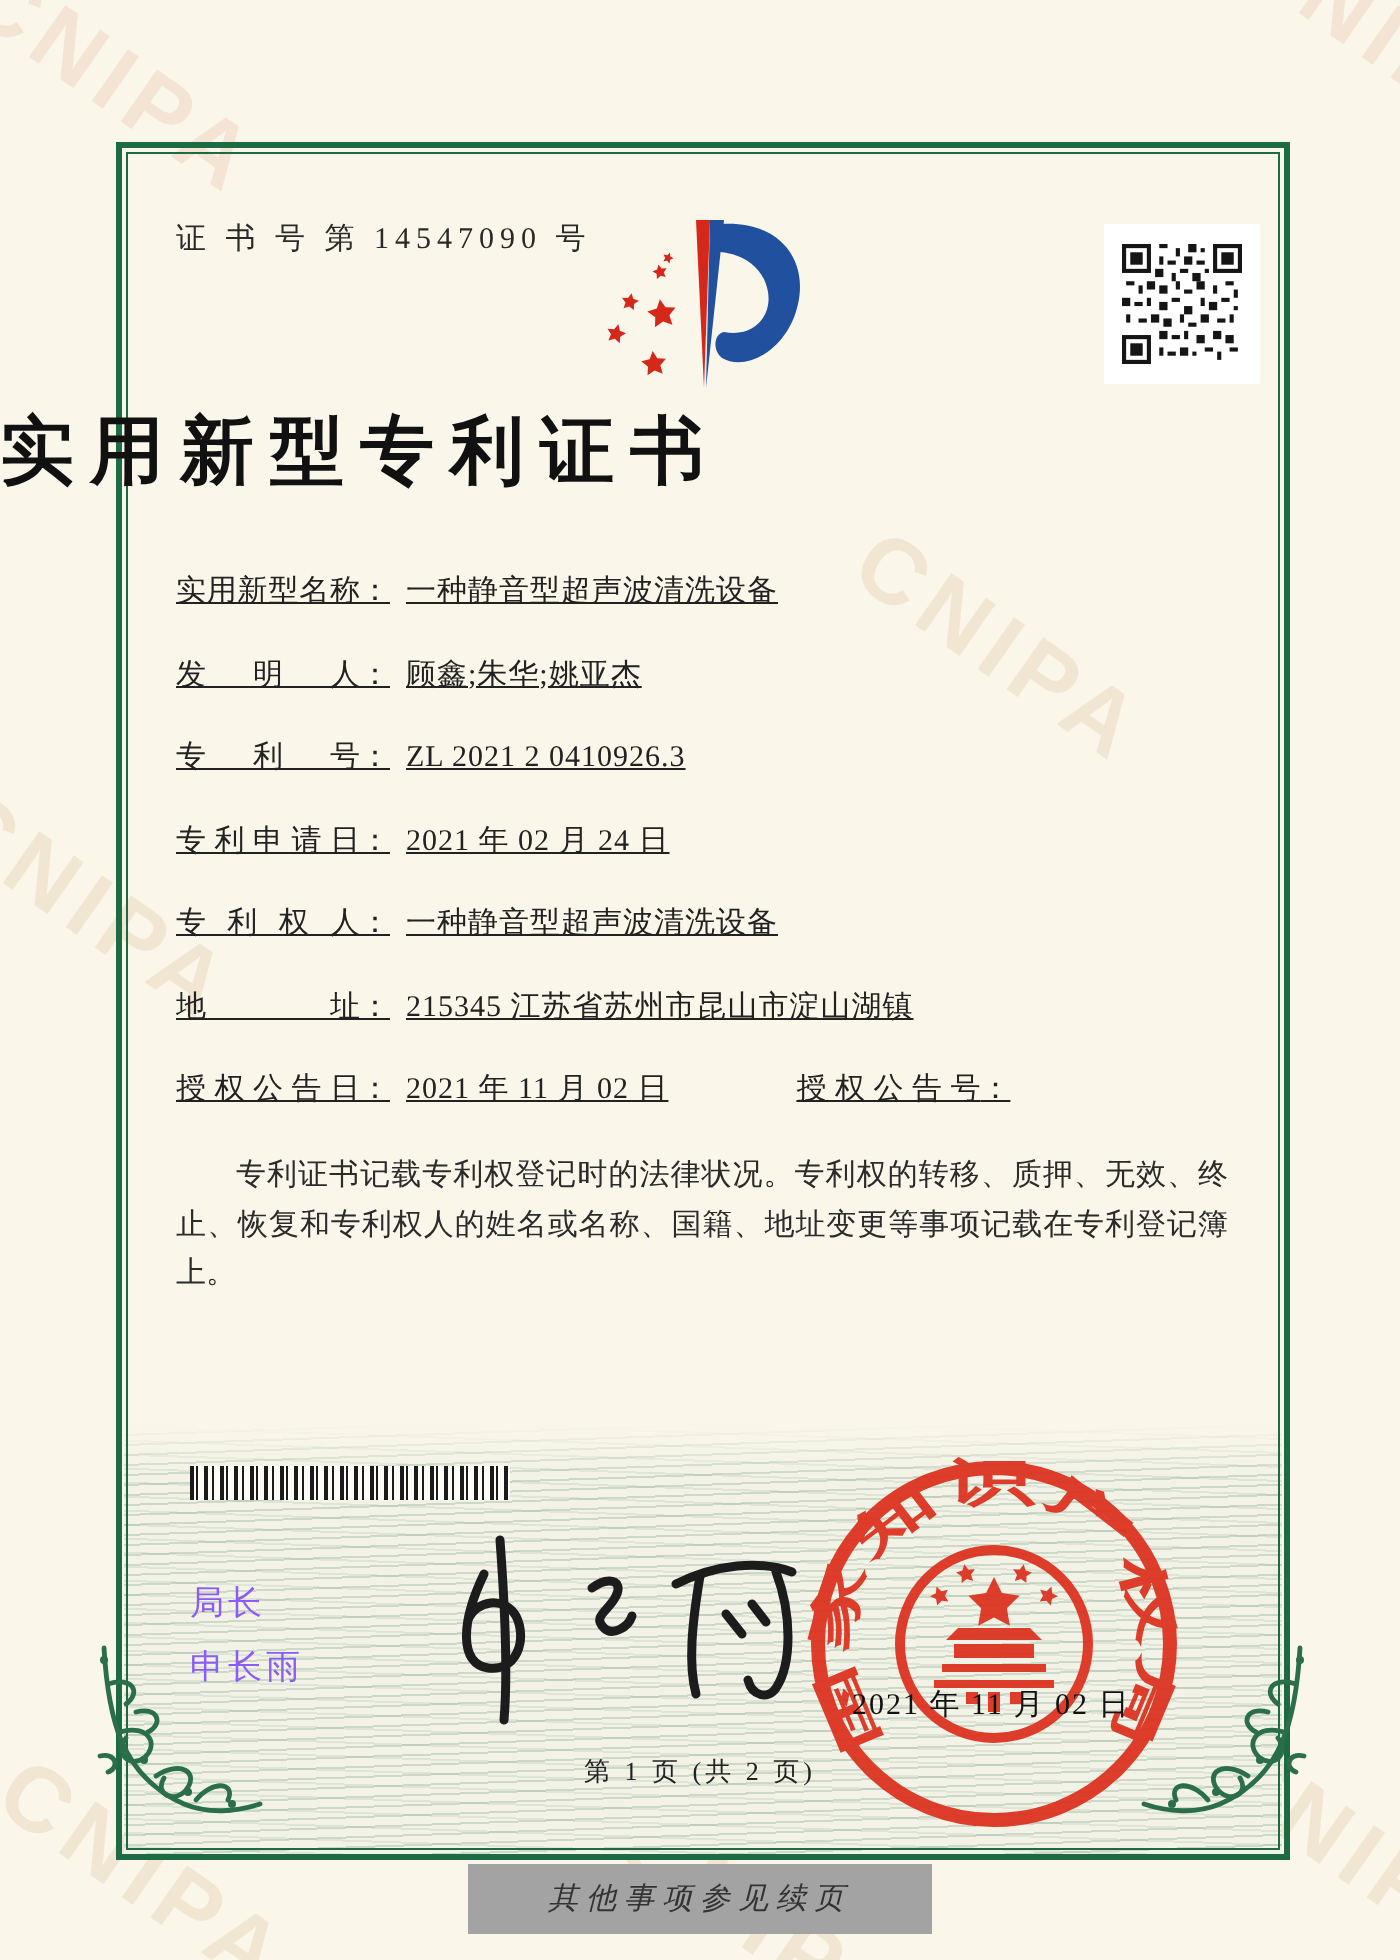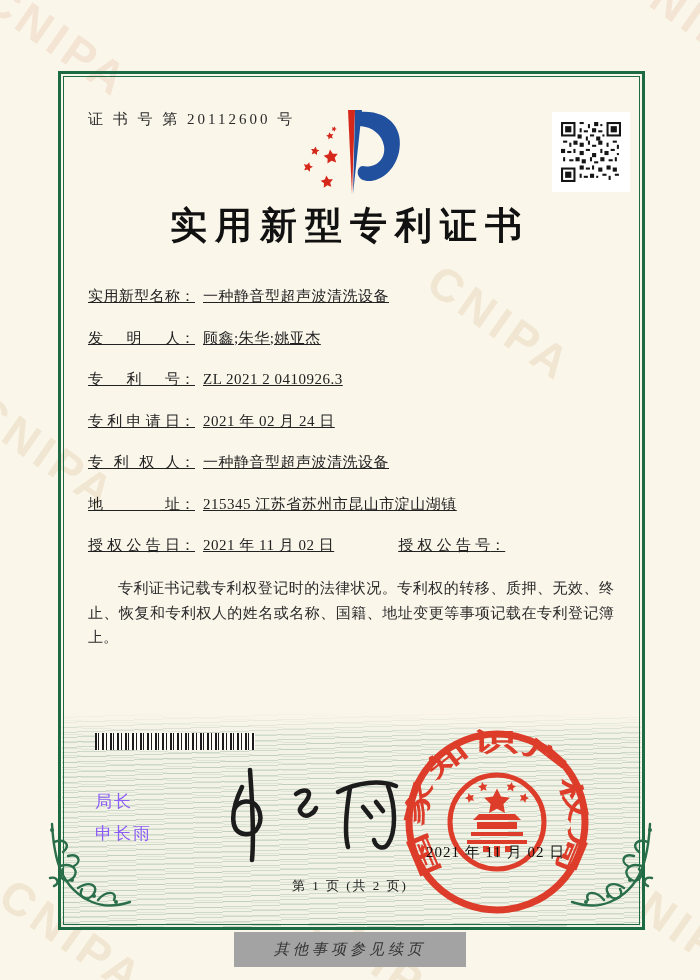--- a/index.html
+++ b/index.html
@@ -26,21 +26,21 @@
       repeating-linear-gradient(182deg,rgba(145,175,150,.20) 0 1px,rgba(251,246,234,0) 1px 7px),
       #f2f2e6;}
 
   .certno{position:absolute;left:88px;top:110px;font-size:15px;letter-spacing:3px;
           color:#2a2a2a;z-index:4;}
 
   .logo{position:absolute;left:292px;top:106px;z-index:4;}
   .qr{position:absolute;left:552px;top:112px;width:78px;height:80px;background:#fff;
       display:flex;align-items:center;justify-content:center;z-index:4;}
 
-  .title{position:absolute;left:0;right:0;top:201px;text-align:center;font-size:37px;
+  .title{position:absolute;left:0;right:0;top:201px;font-size:37px;
          font-weight:700;letter-spacing:8px;color:#111;z-index:4;}
 
   .fields{position:absolute;left:88px;top:286px;width:530px;z-index:4;font-size:15px;color:#222;}
   .frow{height:41.5px;display:flex;align-items:flex-start;line-height:20px;text-decoration:underline;}
   .flabel{display:inline-block;width:92px;text-align:justify;text-align-last:justify;}
   .fcolon{margin-right:8px;}
   .fvalue{letter-spacing:.5px;}
   .frow.double .pair2{margin-left:64px;display:flex;}
 
   .bodytext{position:absolute;left:88px;top:576px;width:526px;z-index:4;font-size:15px;
@@ -80,21 +80,21 @@
   <div class="wm pink" style="left:610px;top:-10px;">CNIPA</div>
   <div class="wm" style="left:418px;top:296px;">CNIPA</div>
   <div class="wm" style="left:-38px;top:425px;">CNIPA</div>
   <div class="wm" style="left:-10px;top:910px;">CNIPA</div>
   <div class="wm" style="left:300px;top:935px;">CNIPA</div>
   <div class="wm" style="left:598px;top:900px;">CNIPA</div>
 
   <div class="waves"></div>
   <div class="frame"></div>
 
-  <div class="certno">证 书 号 第 20112600 号</div>
+  <div class="certno">证 书 号 第 14547090 号</div>
 
   <svg class="logo" width="120" height="92" viewBox="0 0 120 92">
     <defs>
       <path id="star" d="M0,-10 2.94,-4.05 9.51,-3.09 4.76,1.55 5.88,8.09 0,5 -5.88,8.09 -4.76,1.55 -9.51,-3.09 -2.94,-4.05 Z"></path>
     </defs>
     <path d="M68,6 C98,4 112,24 107,46 C102,69 81,80 69,73 C64,69 65,61 70,60 C85,63 94,52 92,40 C90,28 80,21 68,20 Z" fill="#20509e"></path>
     <polygon points="56,4 63,4 60,88" fill="#d5281b"></polygon>
     <polygon points="63,4 70,4 61,88" fill="#20509e"></polygon>
     <use href="#star" transform="translate(42,23) scale(0.28) rotate(20)" fill="#d5281b"></use>
     <use href="#star" transform="translate(38,30) scale(0.38) rotate(-12)" fill="#d5281b"></use>

